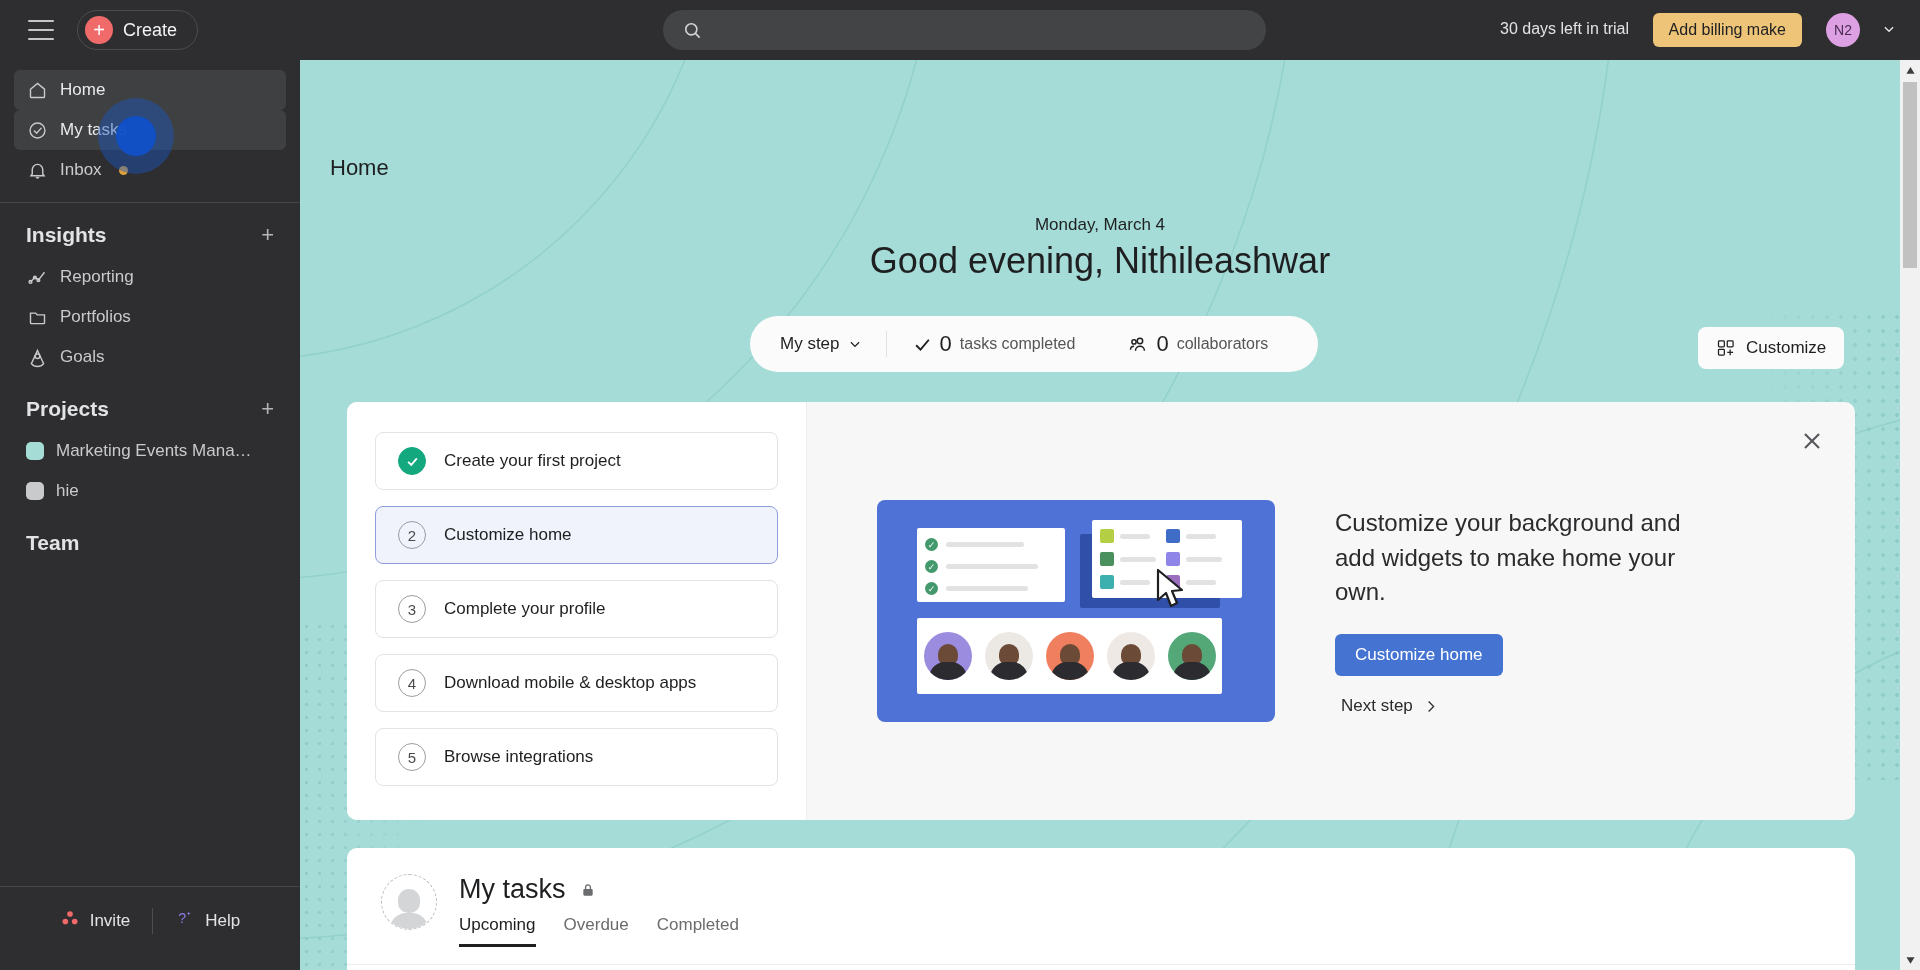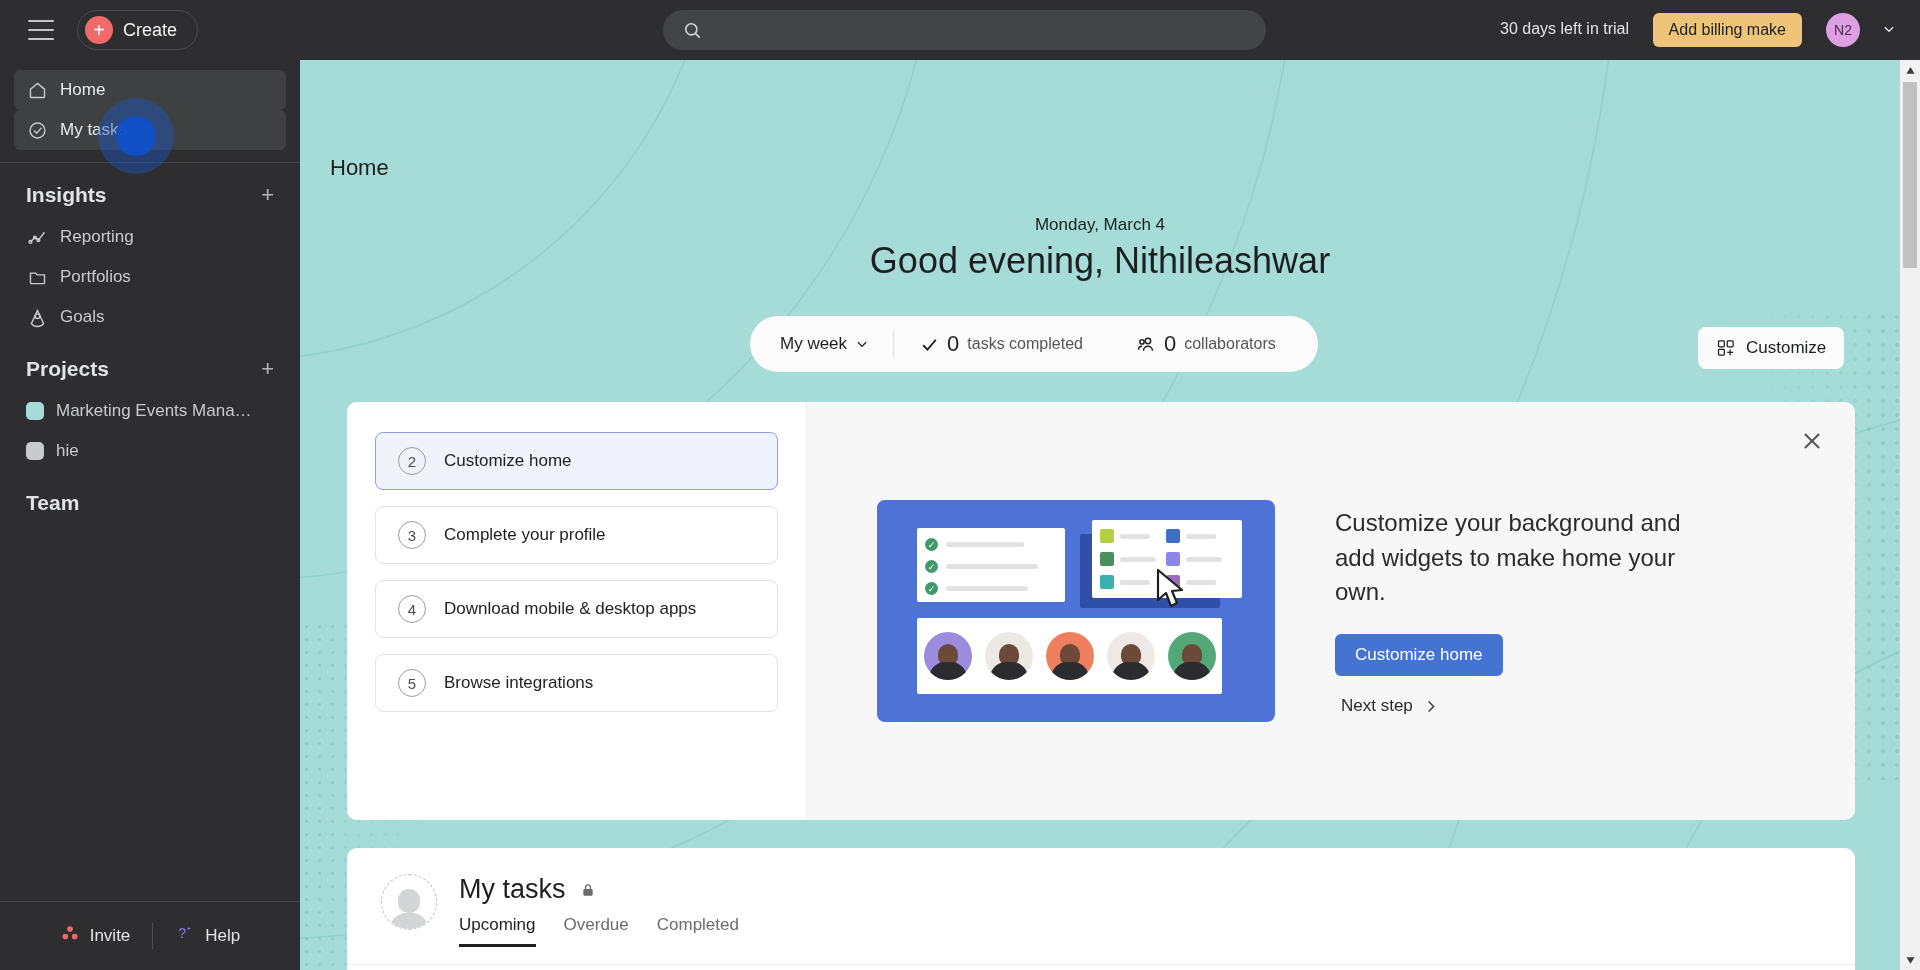--- a/index.html
+++ b/index.html
@@ -125,21 +125,21 @@
 
   .team-item {
     height: 40px; margin: 0 14px; border-radius: 6px;
     display: flex; align-items: center; gap: 12px;
     padding: 0 12px; color: #c9cacc; font-size: 17px;
     cursor: pointer;
   }
   .team-chevron { margin-left: auto; color: #b4b5b7; }
 
   .sidebar-footer {
-    position: absolute; bottom: 1px; left: 0;
+    position: absolute; bottom: 16px; left: 0;
     width: 300px; height: 68px;
     border-top: 1px solid #444547;
     display: flex; align-items: center; justify-content: center;
     gap: 0;
   }
   .foot-btn {
     display: flex; align-items: center; gap: 10px;
     color: #e2e3e5; font-size: 17px; cursor: pointer;
     padding: 0 22px;
   }
@@ -443,20 +443,30 @@
     <div class="nav-item active">
       <span class="nav-icon">
         <svg width="21" height="21" viewBox="0 0 24 24" fill="none" stroke="#c9cacc" stroke-width="1.6">
           <circle cx="12" cy="12" r="8.5"></circle>
             <polyline points="8,12 11,15 16.5,9"></polyline>
         </svg>
       </span>
       <span>My tasks</span>
     </div>
 
+    <div class="nav-item">
+      <span class="nav-icon">
+        <svg width="21" height="21" viewBox="0 0 24 24" fill="none" stroke="#c9cacc" stroke-width="1.6">
+          <path d="M6 16V11a6 6 0 0 1 12 0v5l1.5 2h-15z"></path>
+            <path d="M10.3 19.6a2 2 0 0 0 3.4 0"></path>
+        </svg>
+      </span>
+      <span>Inbox</span>
+      <span class="inbox-dot"></span>
+    </div>
   </div>
 
   <div class="divider"></div>
 
   <div class="section-head">
     <span class="section-title">Insights</span>
     <span class="section-plus">+</span>
   </div>
 
   <div class="proj-item">
@@ -553,21 +563,21 @@
     <div class="dots-left"></div>
     <div class="dots-right"></div>
   </div>
 
   <div class="breadcrumb">Home</div>
   <div class="greet-date">Monday, March 4</div>
   <h1 class="greet-title">Good evening, Nithileashwar</h1>
 
   <div class="stats-pill">
     <div class="stat-week">
-      <span>My week</span>
+      <span>My step</span>
       <svg width="14" height="14" viewBox="0 0 24 24" fill="none" stroke="#1e1f21" stroke-width="2.2">
         <polyline points="5,9 12,16 19,9"></polyline>
       </svg>
     </div>
     <div class="stat-sep"></div>
     <div class="stat-item">
       <svg width="19" height="19" viewBox="0 0 24 24" fill="none" stroke="#1e1f21" stroke-width="2.4">
         <polyline points="4,13 9.5,18.5 20,6"></polyline>
       </svg>
       <span class="stat-num">0</span>
@@ -592,20 +602,28 @@
       <rect x="3" y="13.5" width="7" height="7" rx="1"></rect>
       <line x1="17" y1="13.8" x2="17" y2="20.7"></line>
         <line x1="13.5" y1="17.2" x2="20.5" y2="17.2"></line>
     </svg>
     <span>Customize</span>
   </button>
 
   <div class="onboard">
     <div class="onboard-left">
 
+      <div class="step">
+        <span class="step-badge done">
+          <svg width="15" height="15" viewBox="0 0 24 24" fill="none" stroke="#fff" stroke-width="3">
+            <polyline points="5,12.5 10,17.5 19,7"></polyline>
+          </svg>
+        </span>
+        <span>Create your first project</span>
+      </div>
 
       <div class="step current">
         <span class="step-badge">2</span>
         <span>Customize home</span>
       </div>
 
       <div class="step">
         <span class="step-badge">3</span>
         <span>Complete your profile</span>
       </div>

